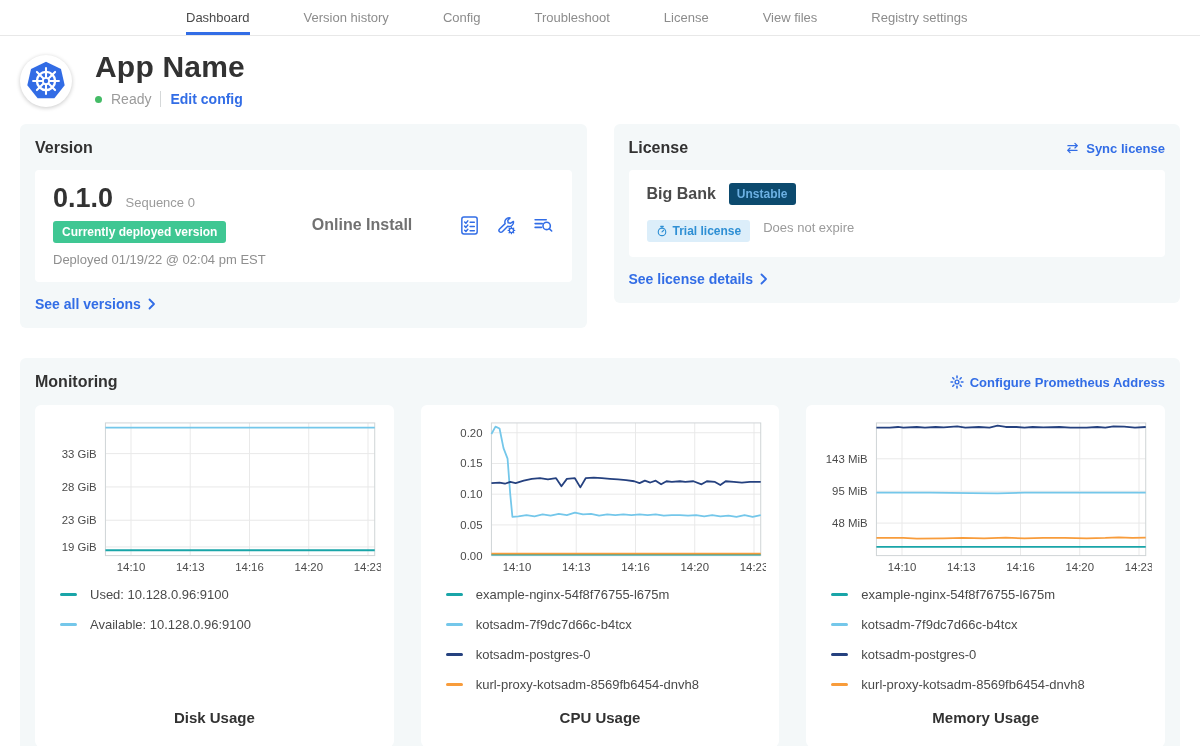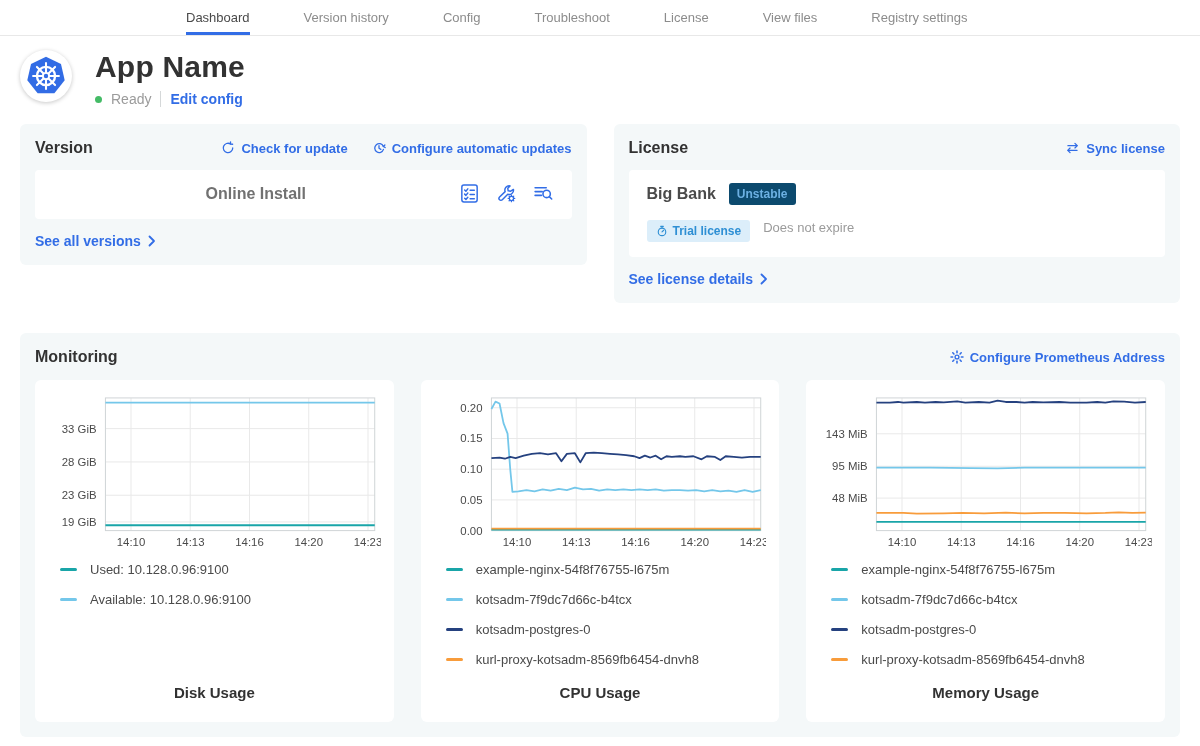--- a/index.html
+++ b/index.html
@@ -8,21 +8,21 @@
   }
   *{box-sizing:border-box}
   body{width:1200px;height:746px;margin:0;overflow:hidden;background:#fff;
        color:var(--text_dark);font-family:"Liberation Sans",sans-serif;}
   
   .nav{display:flex;gap:54px;padding-left:186px;height:36px;align-items:stretch;
        border-bottom:1px solid #e8e8e8;background:#fff}
   .tab{font-size:13px;color:#8c8c8c;display:flex;align-items:center;cursor:pointer;white-space:nowrap}
   .tab.active{color:#4a4a4a;font-weight:normal;box-shadow:inset 0 -3px 0 var(--accent)}
   
-  .app-header{display:flex;align-items:flex-start;gap:23px;padding:14px 20px 10px}
+  .app-header{display:flex;align-items:flex-end;gap:23px;padding:14px 20px 10px}
   .app-icon{width:52px;height:52px;border-radius:50%;background:#fff;flex:0 0 auto;
             box-shadow:0 1px 4px rgba(0,0,0,.22);display:flex;align-items:center;justify-content:center}
   h1{font-size:30px;margin:0 0 7px;letter-spacing:.2px}
   .status-row{display:flex;align-items:center;gap:9px;font-size:14px;color:var(--text_gray)}
   .dot{width:7px;height:7px;border-radius:50%;background:var(--status_green)}
   .vdiv{width:1px;height:16px;background:#d5d8d9}
   a.link{color:var(--accent);font-weight:bold;cursor:pointer;text-decoration:none;font-size:14px}
   
   .row{display:flex;gap:27px;margin:7px 20px 0;align-items:flex-start}
   .panel{background:var(--section_bg);border-radius:6px;padding:15px;flex:1}
@@ -106,43 +106,30 @@
       <span class="vdiv"></span>
       <a class="link">Edit config</a>
     </div>
   </div>
 </header>
 
 <div class="row">
   <section class="panel">
     <div class="panel-head">
       <h2>Version</h2>
-      <div class="head-links">
-        <a class="head-link">
-          <svg width="14" height="14" viewBox="0 0 16 16">
-            <g fill="none" stroke="currentColor" stroke-width="1.5" stroke-linecap="round" stroke-linejoin="round">
-              <path d="M13.4 8 A5.4 5.4 0 1 1 10.8 3.35"></path>
-              <path d="M10.9 0.9 L10.8 3.45 L13.3 3.7"></path>
-            </g>
-          </svg>
-          <span>Check for update</span>
-        </a>
-        <a class="head-link">
-          <svg width="14" height="14" viewBox="0 0 16 16">
-            <g fill="none" stroke="currentColor" stroke-width="1.5" stroke-linecap="round" stroke-linejoin="round">
-              <path d="M12.9 6.0 A5.1 5.1 0 1 0 13.1 9.6"></path>
-              <path d="M14.7 4.5 L12.9 6.2 L15 7.5"></path>
-              <path d="M8 5.3 V8.3 L10.1 9.5"></path>
-            </g>
-          </svg>
-          <span>Configure automatic updates</span>
-        </a>
+    </div>
+    <div class="inner-card version-card">
+      <div>
+        <div>
+          <span class="v-num">0.1.0</span>
+          <span class="v-seq">Sequence 0</span>
+        </div>
+        <span class="badge-green">Currently deployed version</span>
+        <div class="v-deployed">Deployed 01/19/22 @ 02:04 pm EST</div>
       </div>
-    </div>
-    <div class="inner-card version-card">
       <div class="v-mid">Online Install</div>
       <div class="v-actions">
         <span class="icon-btn">
           <svg width="21" height="21" viewBox="0 0 20 20">
             <g fill="none" stroke="currentColor" stroke-width="1.4" stroke-linecap="round" stroke-linejoin="round">
               <rect x="2.7" y="2" width="14.6" height="16" rx="2"></rect>
               <polyline points="5.4,6.6 6.6,7.8 8.4,5.6"></polyline>
                 <line x1="10.6" y1="7" x2="14.6" y2="7"></line>
               <polyline points="5.4,10.6 6.6,11.8 8.4,9.6"></polyline>
                 <line x1="10.6" y1="11" x2="14.6" y2="11"></line>

